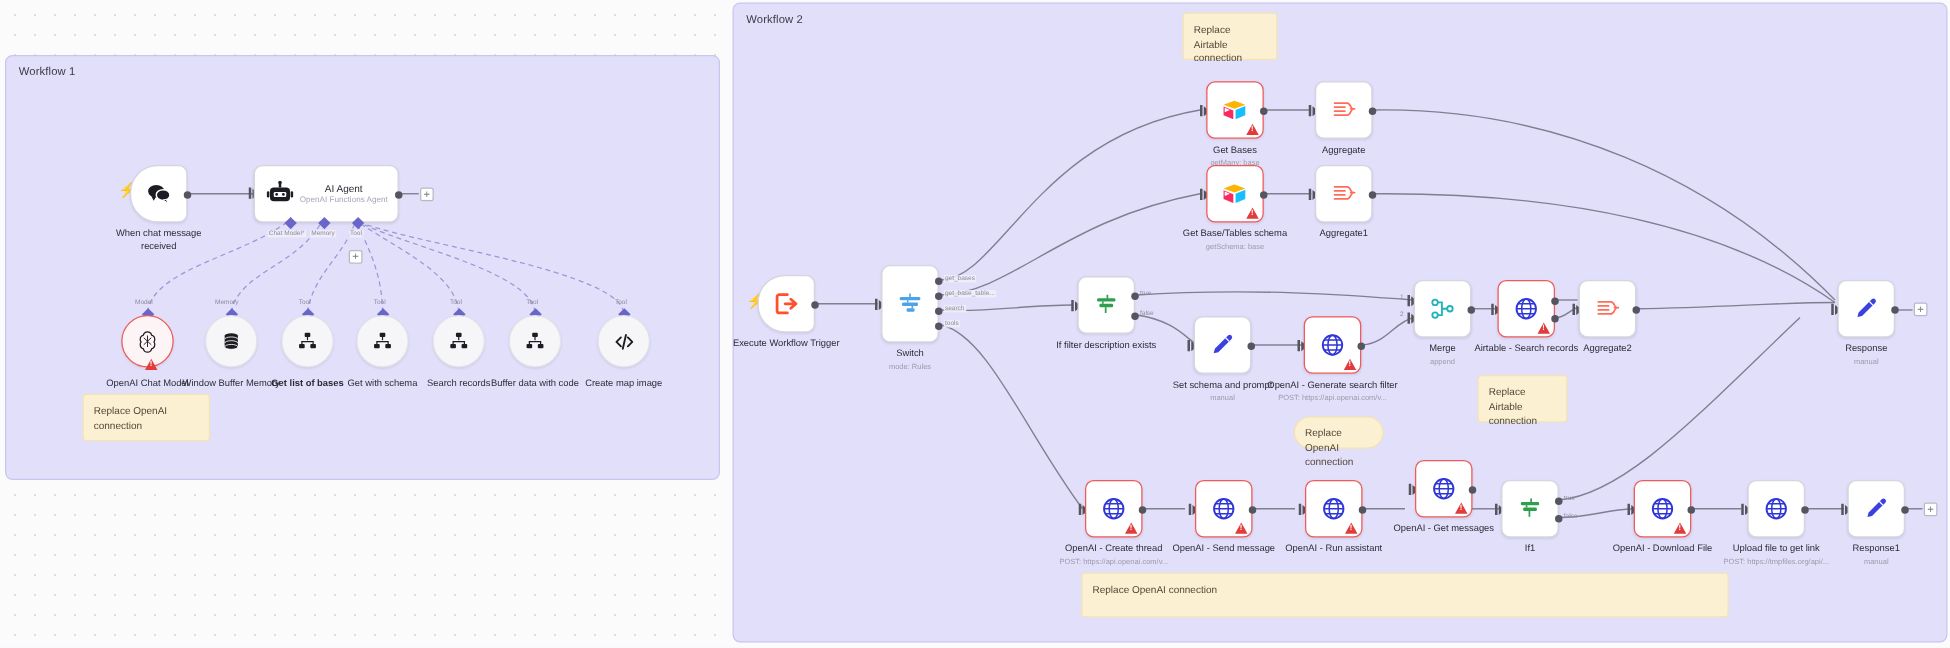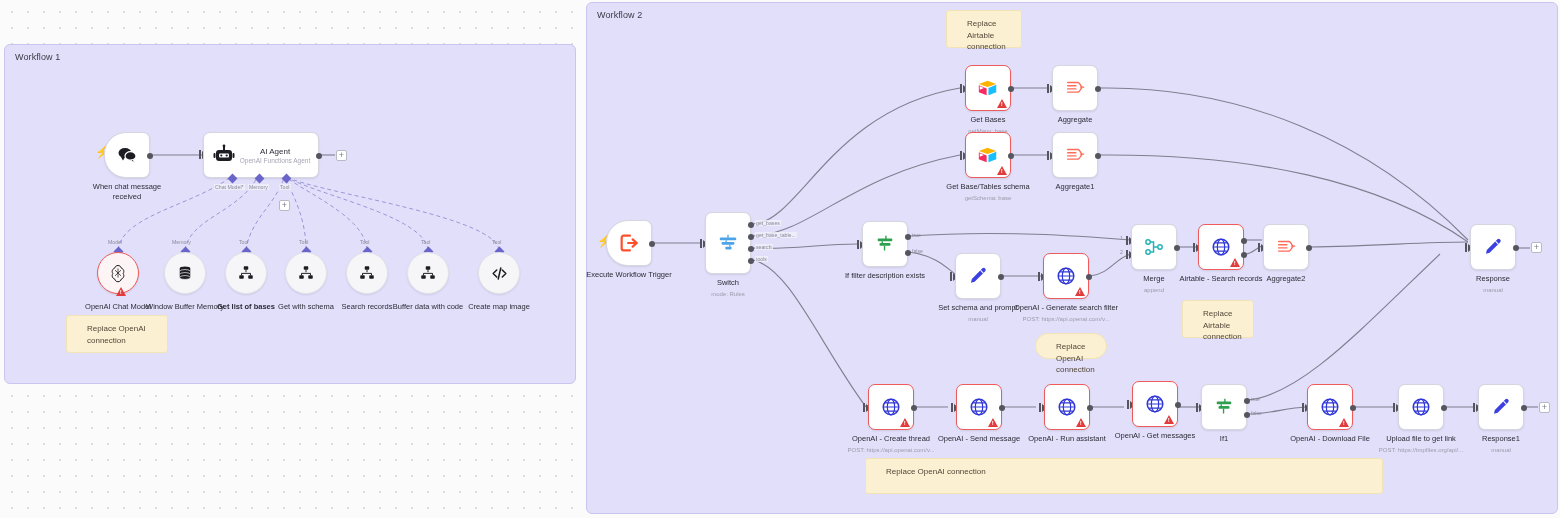--- a/index.html
+++ b/index.html
@@ -30,21 +30,21 @@
     font-size: 9px;
     color: #3b3b46;
     letter-spacing: .1px;
   }
   
   .sticky {
     position: absolute;
     background: #fbf0d1;
     border: 1px solid #f1e3b6;
     border-radius: 3px;
-    padding: 7px 20px;
+    padding: 7px 8px;
     font-size: 8px;
     line-height: 1.45;
     color: #53483a;
     white-space: pre-line;
   }
   
   #edges { position: absolute; left: 0; top: 0; width: 1560px; height: 518px; pointer-events: none; }
   
   .node { position: absolute; }
   .nbox {
@@ -639,21 +639,21 @@
         <circle cx="12" cy="12" r="8.5" fill="none" stroke="#2f36d8" stroke-width="1.6"></circle>
         <ellipse cx="12" cy="12" rx="4" ry="8.5" fill="none" stroke="#2f36d8" stroke-width="1.3"></ellipse>
         <path d="M3.5 12h17M4.8 7.6h14.4M4.8 16.4h14.4" stroke="#2f36d8" stroke-width="1.3"></path>
       </svg>
       <div class="warn"></div>
       <div class="dot" style="right:-3.5px; top:20px;"></div>
     </div>
     <div class="nlabel w110">OpenAI - Run assistant</div>
   </div>
 
-  <div class="node" style="left:1132px; top:381px;">
+  <div class="node" style="left:1132px; top:368px;">
     <div class="inbar" style="left:-5px; top:19px;"></div>
     <div class="inarrow" style="left:-2px; top:20px;"></div>
     <div class="nbox err">
       <svg class="ico" width="22" height="22" viewBox="0 0 24 24">
         <circle cx="12" cy="12" r="8.5" fill="none" stroke="#2f36d8" stroke-width="1.6"></circle>
         <ellipse cx="12" cy="12" rx="4" ry="8.5" fill="none" stroke="#2f36d8" stroke-width="1.3"></ellipse>
         <path d="M3.5 12h17M4.8 7.6h14.4M4.8 16.4h14.4" stroke="#2f36d8" stroke-width="1.3"></path>
       </svg>
       <div class="warn"></div>
       <div class="dot" style="right:-3.5px; top:20px;"></div>

